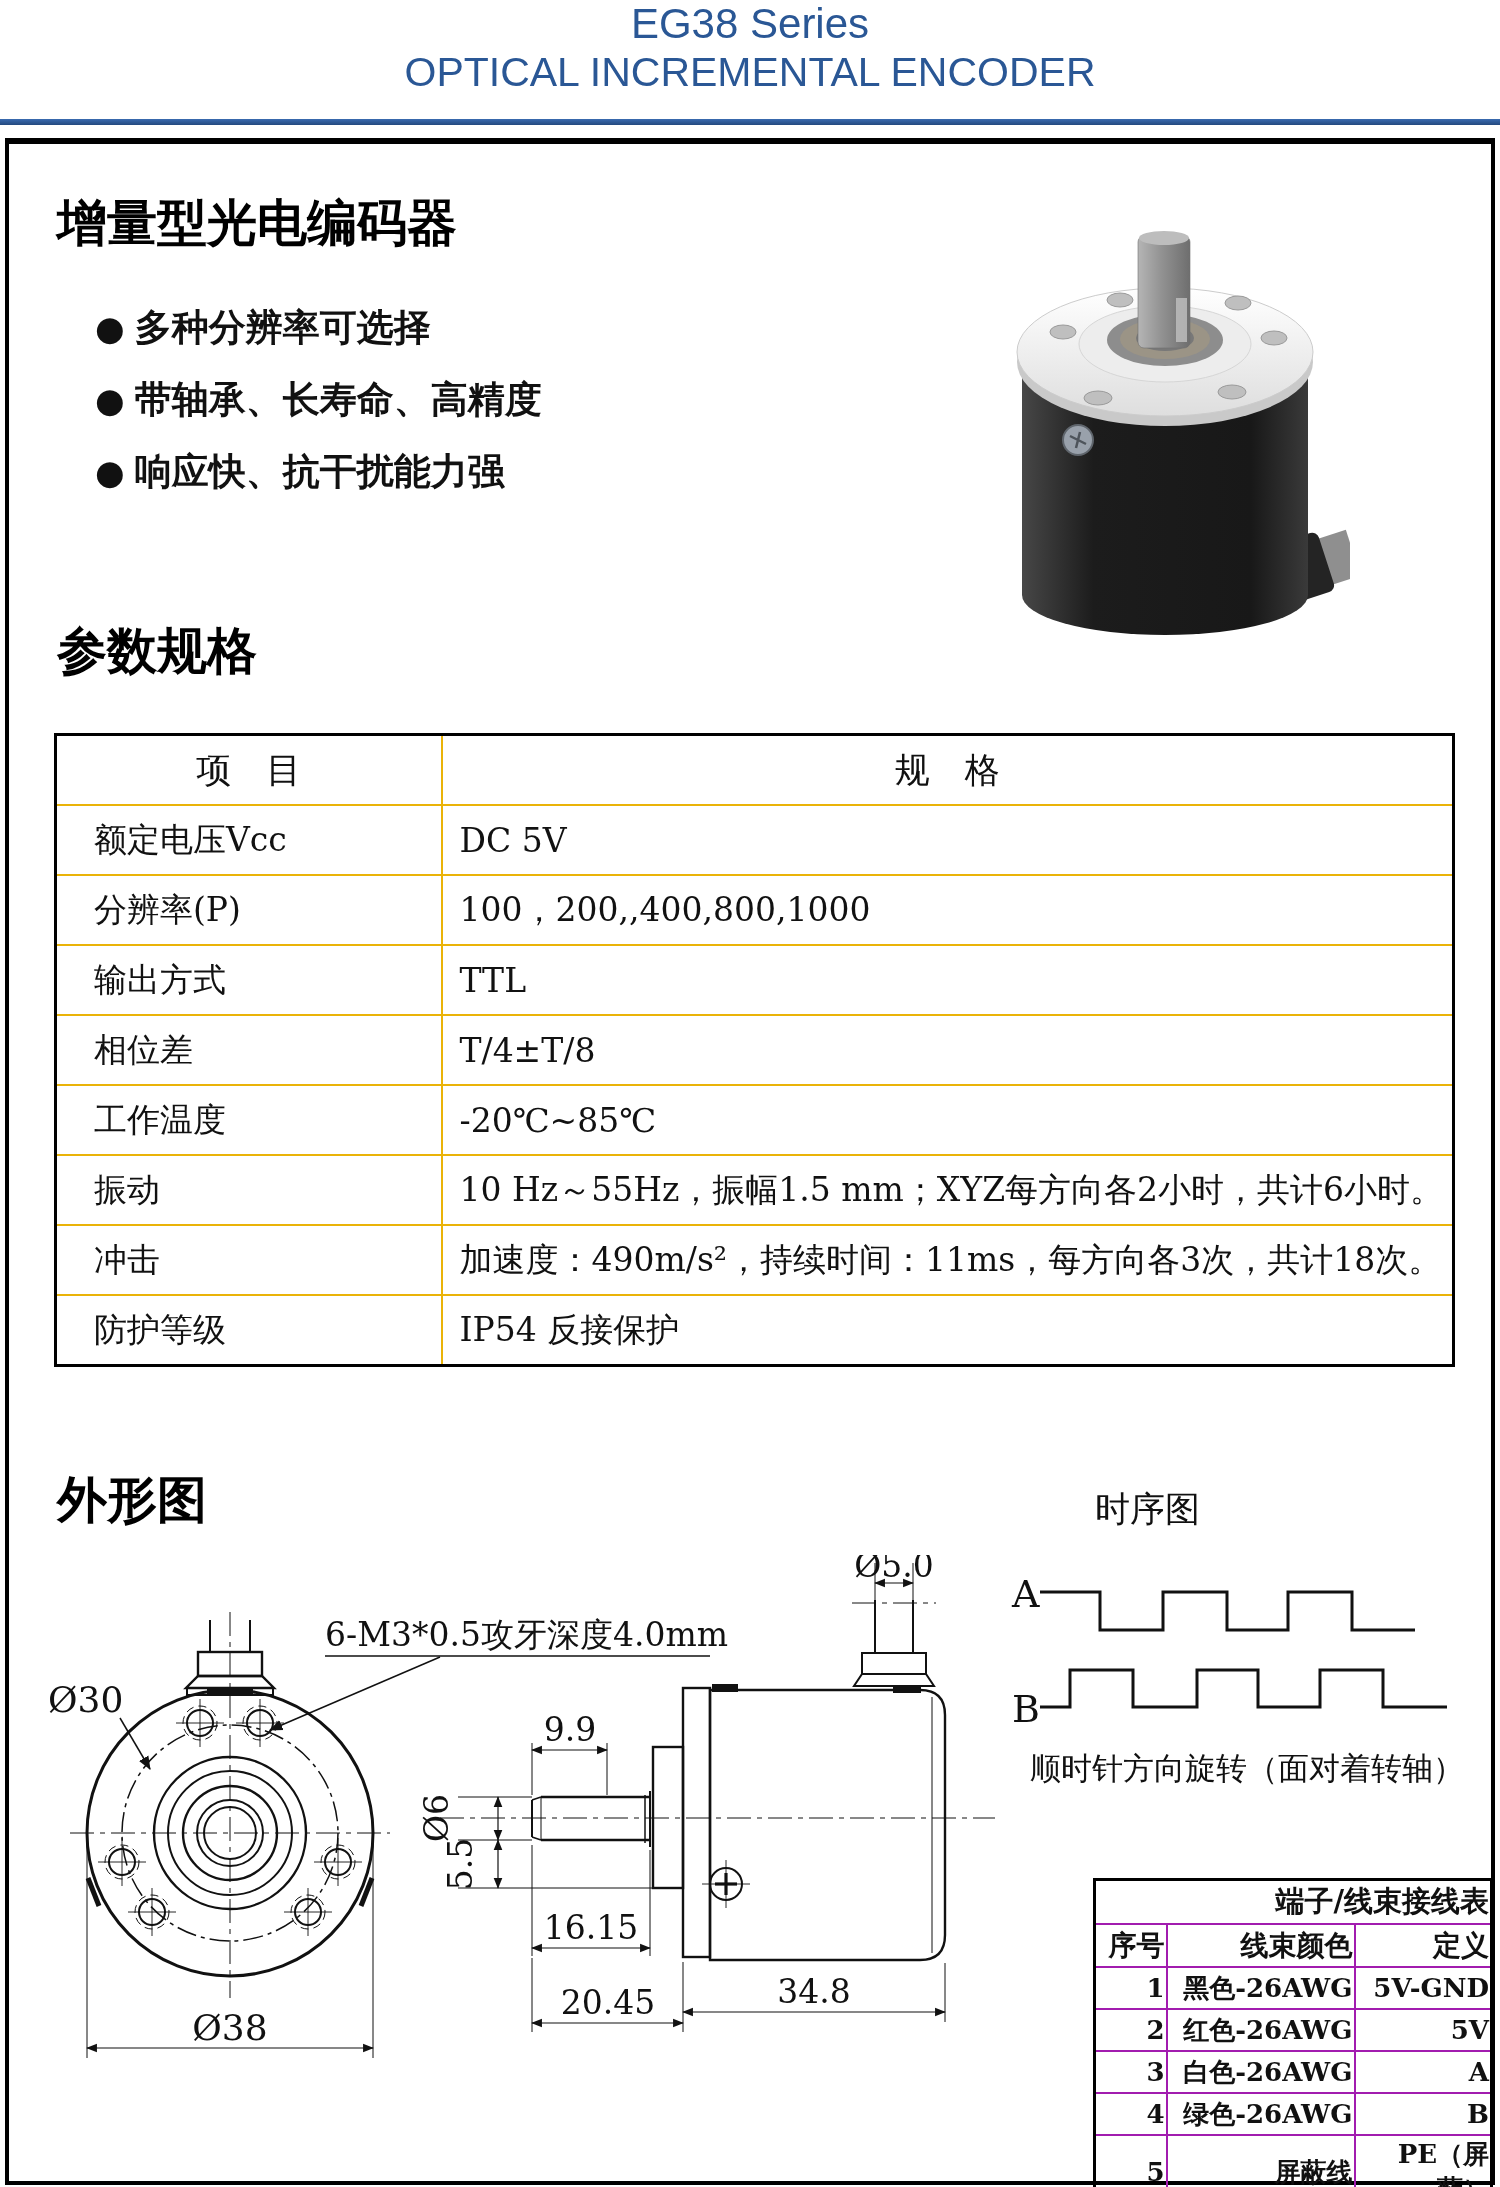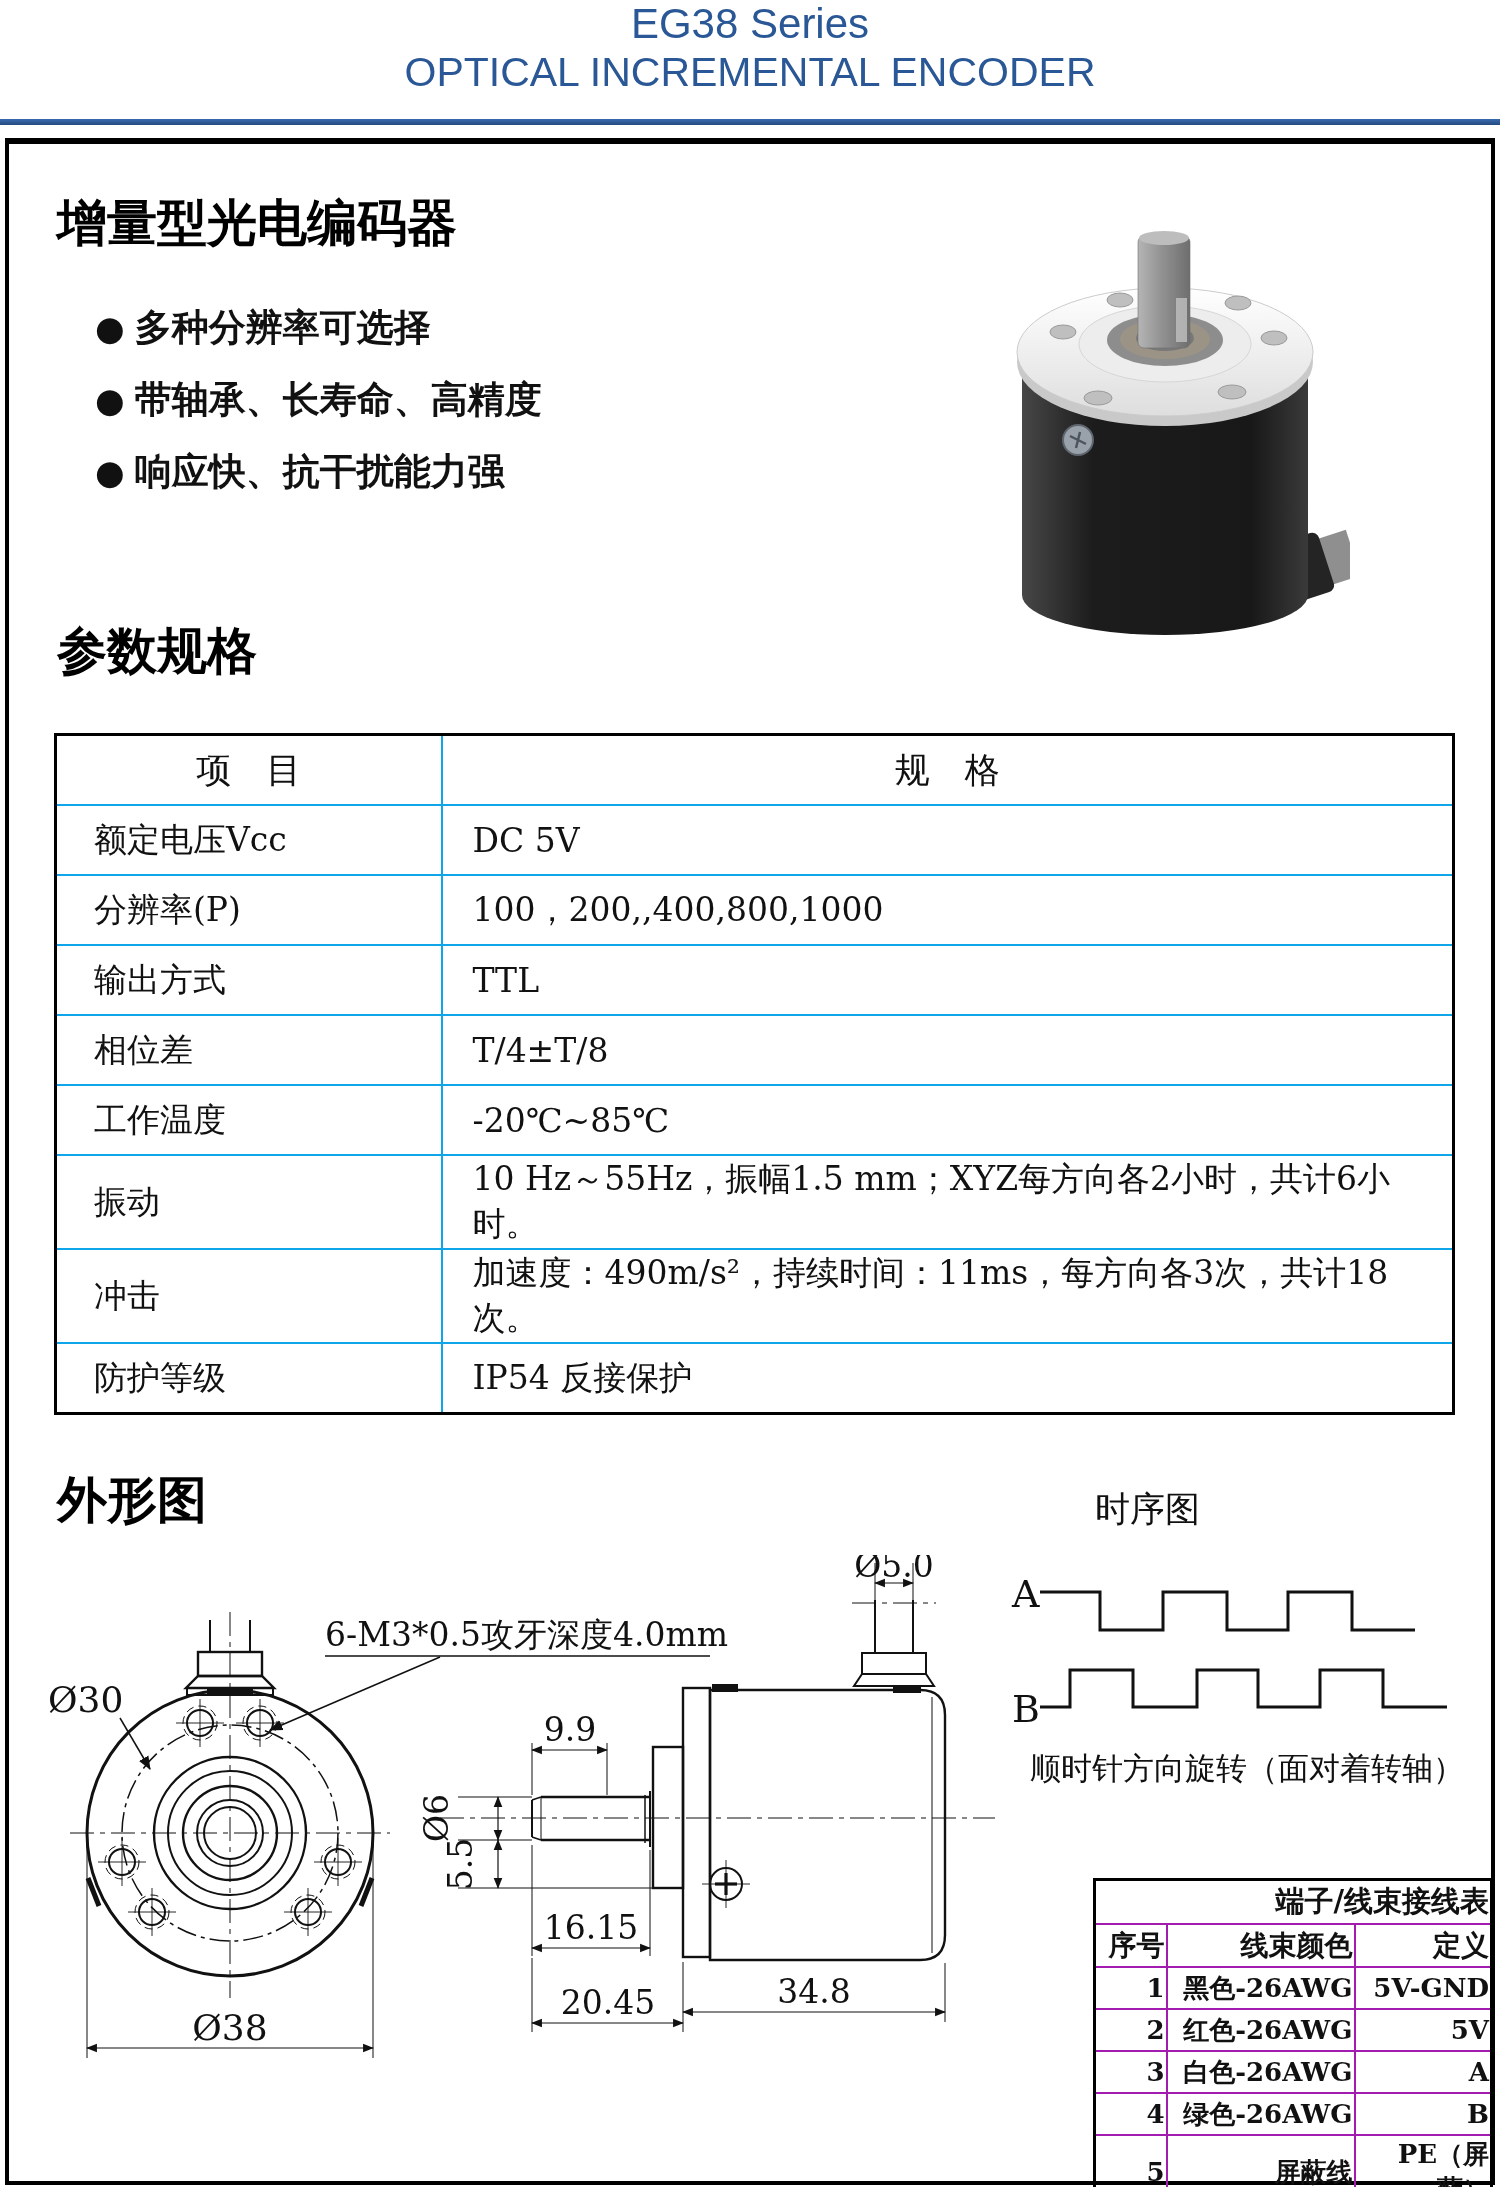--- a/index.html
+++ b/index.html
@@ -10,26 +10,26 @@
           font-family:"Liberation Sans",sans-serif;}
   .title2{top:49px;left:0;width:100%;text-align:center;font-size:41px;color:#2a5795;}
   .rule{top:119px;left:0;width:100%;height:6px;background:linear-gradient(#3a6bb0,#23497e);}
   .frame{top:138px;left:5px;right:5px;bottom:2px;border:4px solid #000;border-top-width:6px;}
   .h-cn{font-weight:bold;font-size:50px;color:#000;font-family:"DejaVu Sans",sans-serif;}
   .bullet{display:flex;align-items:center;gap:10px;font-size:37px;font-weight:600;
           font-family:"DejaVu Sans",sans-serif;}
   .bullet .dot{font-size:34px;}
   table{border-collapse:collapse;table-layout:fixed;}
   .spec{width:1401px;font-family:"DejaVu Serif","Liberation Serif",serif;}
-  .spec td,.spec th{border:2px solid #0ea5e9;}
+  .spec td,.spec th{border:2px solid #eab308;}
   .spec{border:3px solid #000;}
   .spec th{height:66px;font-size:35px;font-weight:normal;text-align:center;}
   .spec td{height:66px;font-size:33px;vertical-align:middle;}
   .spec td.item{padding-left:37px;}
-  .spec td.val{padding-left:30px;}
+  .spec td.val{padding-left:17px;}
   .wire{width:397px;font-family:"DejaVu Serif","Liberation Serif",serif;border:3px solid #000;}
   .wire td,.wire th{border:2px solid #a21caf;text-align:right;font-weight:bold;}
   .wire .t{height:40px;font-size:29px;}
   .wire th{height:39px;font-size:28px;}
   .wire td{height:38px;font-size:26px;}
   .serif-cn{font-family:"DejaVu Serif","Liberation Serif",serif;}
   
   .ln3{stroke:#111;stroke-width:3;fill:none}
   .ln25{stroke:#111;stroke-width:2.4;fill:none}
   .ln2{stroke:#111;stroke-width:2;fill:none}

